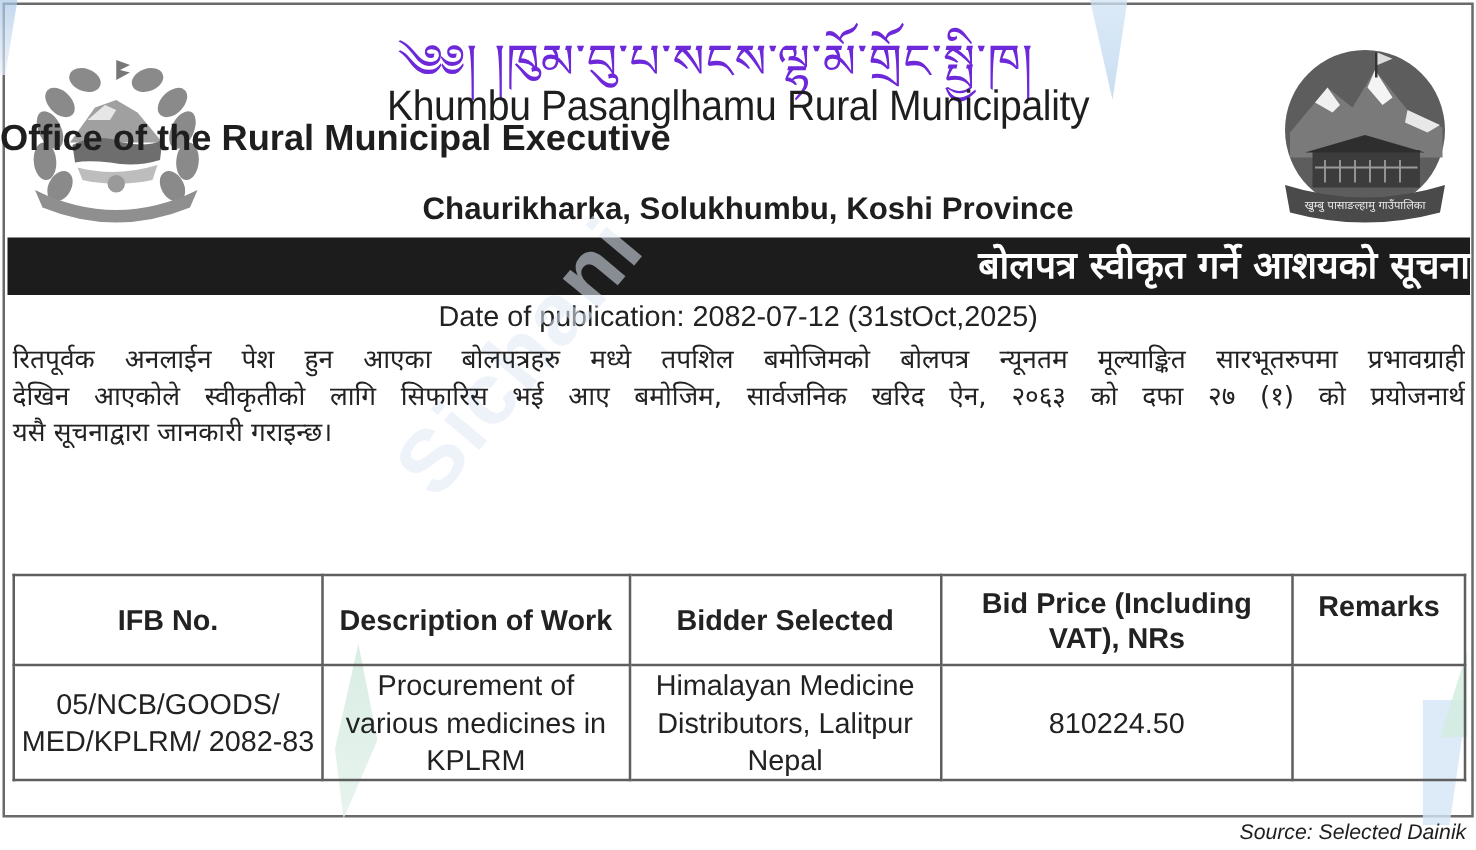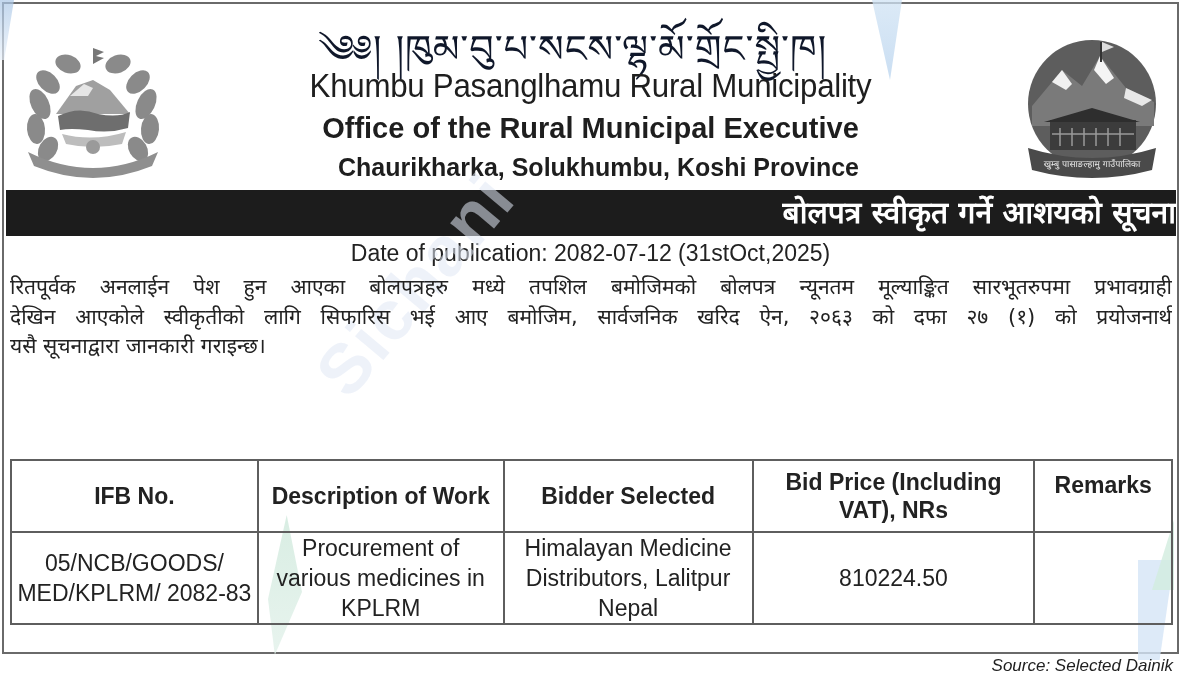--- a/index.html
+++ b/index.html
@@ -19,28 +19,28 @@
   .wm-blue-bot { left: 1138px; top: 560px; width: 36px; height: 100px; background: #d5e5f6; opacity: .8; clip-path: polygon(0 0,100% 0,60% 100%,0 100%); }
   .wm-green-r { left: 1152px; top: 520px; width: 22px; height: 70px; background: #d2ecdf; opacity: .8; clip-path: polygon(100% 0,100% 100%,0 100%); }
   .wm-text { left: 300px; top: 360px; font: bold 70px "Liberation Sans", sans-serif; color: #e1e8f5; transform: rotate(-50deg); transform-origin: left top; opacity: .55; letter-spacing: 2px; }
 
   
   .emblem-left { position: absolute; left: 18px; top: 44px; width: 150px; height: 135px; }
   .emblem-right { position: absolute; left: 1022px; top: 36px; width: 140px; height: 146px; }
 
   .tibetan {
     position: absolute; left: 318px; top: 6px; width: 480px; height: 54px;
-    font: 38px "DejaVu Serif", serif; color: #0f172a; text-align: left; white-space: nowrap; letter-spacing: 1px;
+    font: 38px "DejaVu Serif", serif; color: #6d28d9; text-align: left; white-space: nowrap; letter-spacing: 1px;
   }
   .title-1 {
     position: absolute; left: 0; width: 1181px; top: 66px; text-align: center;
     font: 34px "Liberation Sans", sans-serif; color: #1e1e1e; transform: scaleX(.92); letter-spacing: -0.3px;
   }
   .title-2 {
-    position: absolute; left: 0; width: 1181px; top: 112px; text-align: center;
+    position: absolute; left: 0; width: 1181px; top: 95px; text-align: left;
     font: bold 29px "Liberation Sans", sans-serif; color: #1e1e1e;
   }
   .title-3 {
     position: absolute; left: 0; width: 1181px; top: 153px; text-align: center;
     font: bold 25px "Liberation Sans", sans-serif; color: #1e1e1e; padding-left: 16px;
   }
 
   .banner {
     position: absolute; left: 6px; top: 190px; width: 1170px; height: 46px;
     background: #1c1c1c; color: #ffffff; text-align: right;

